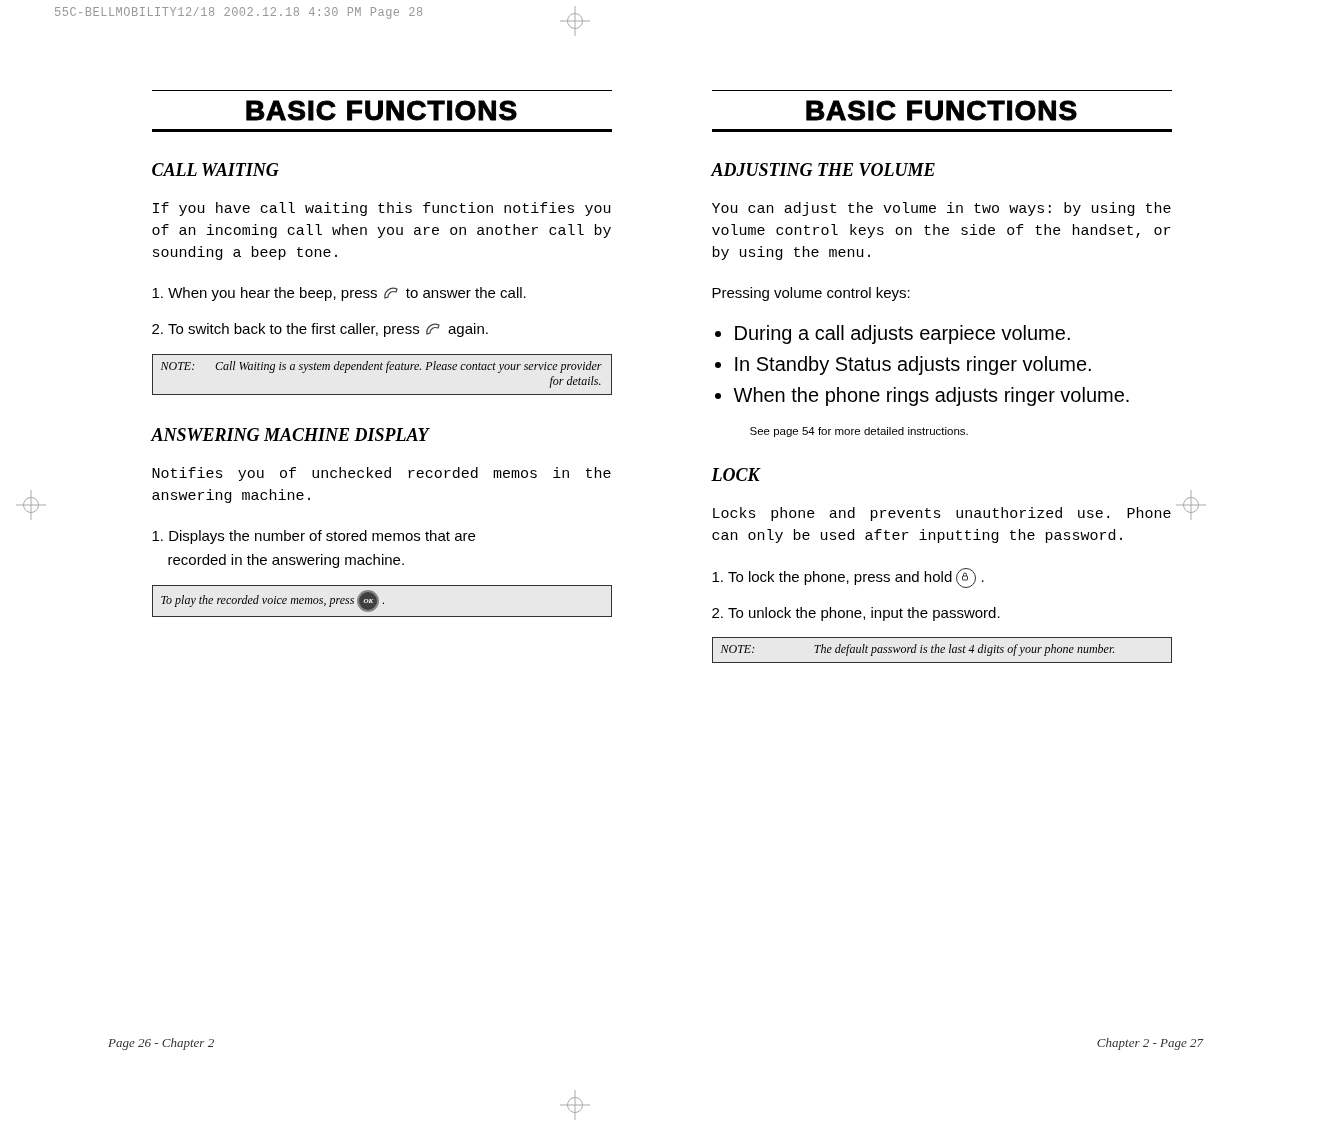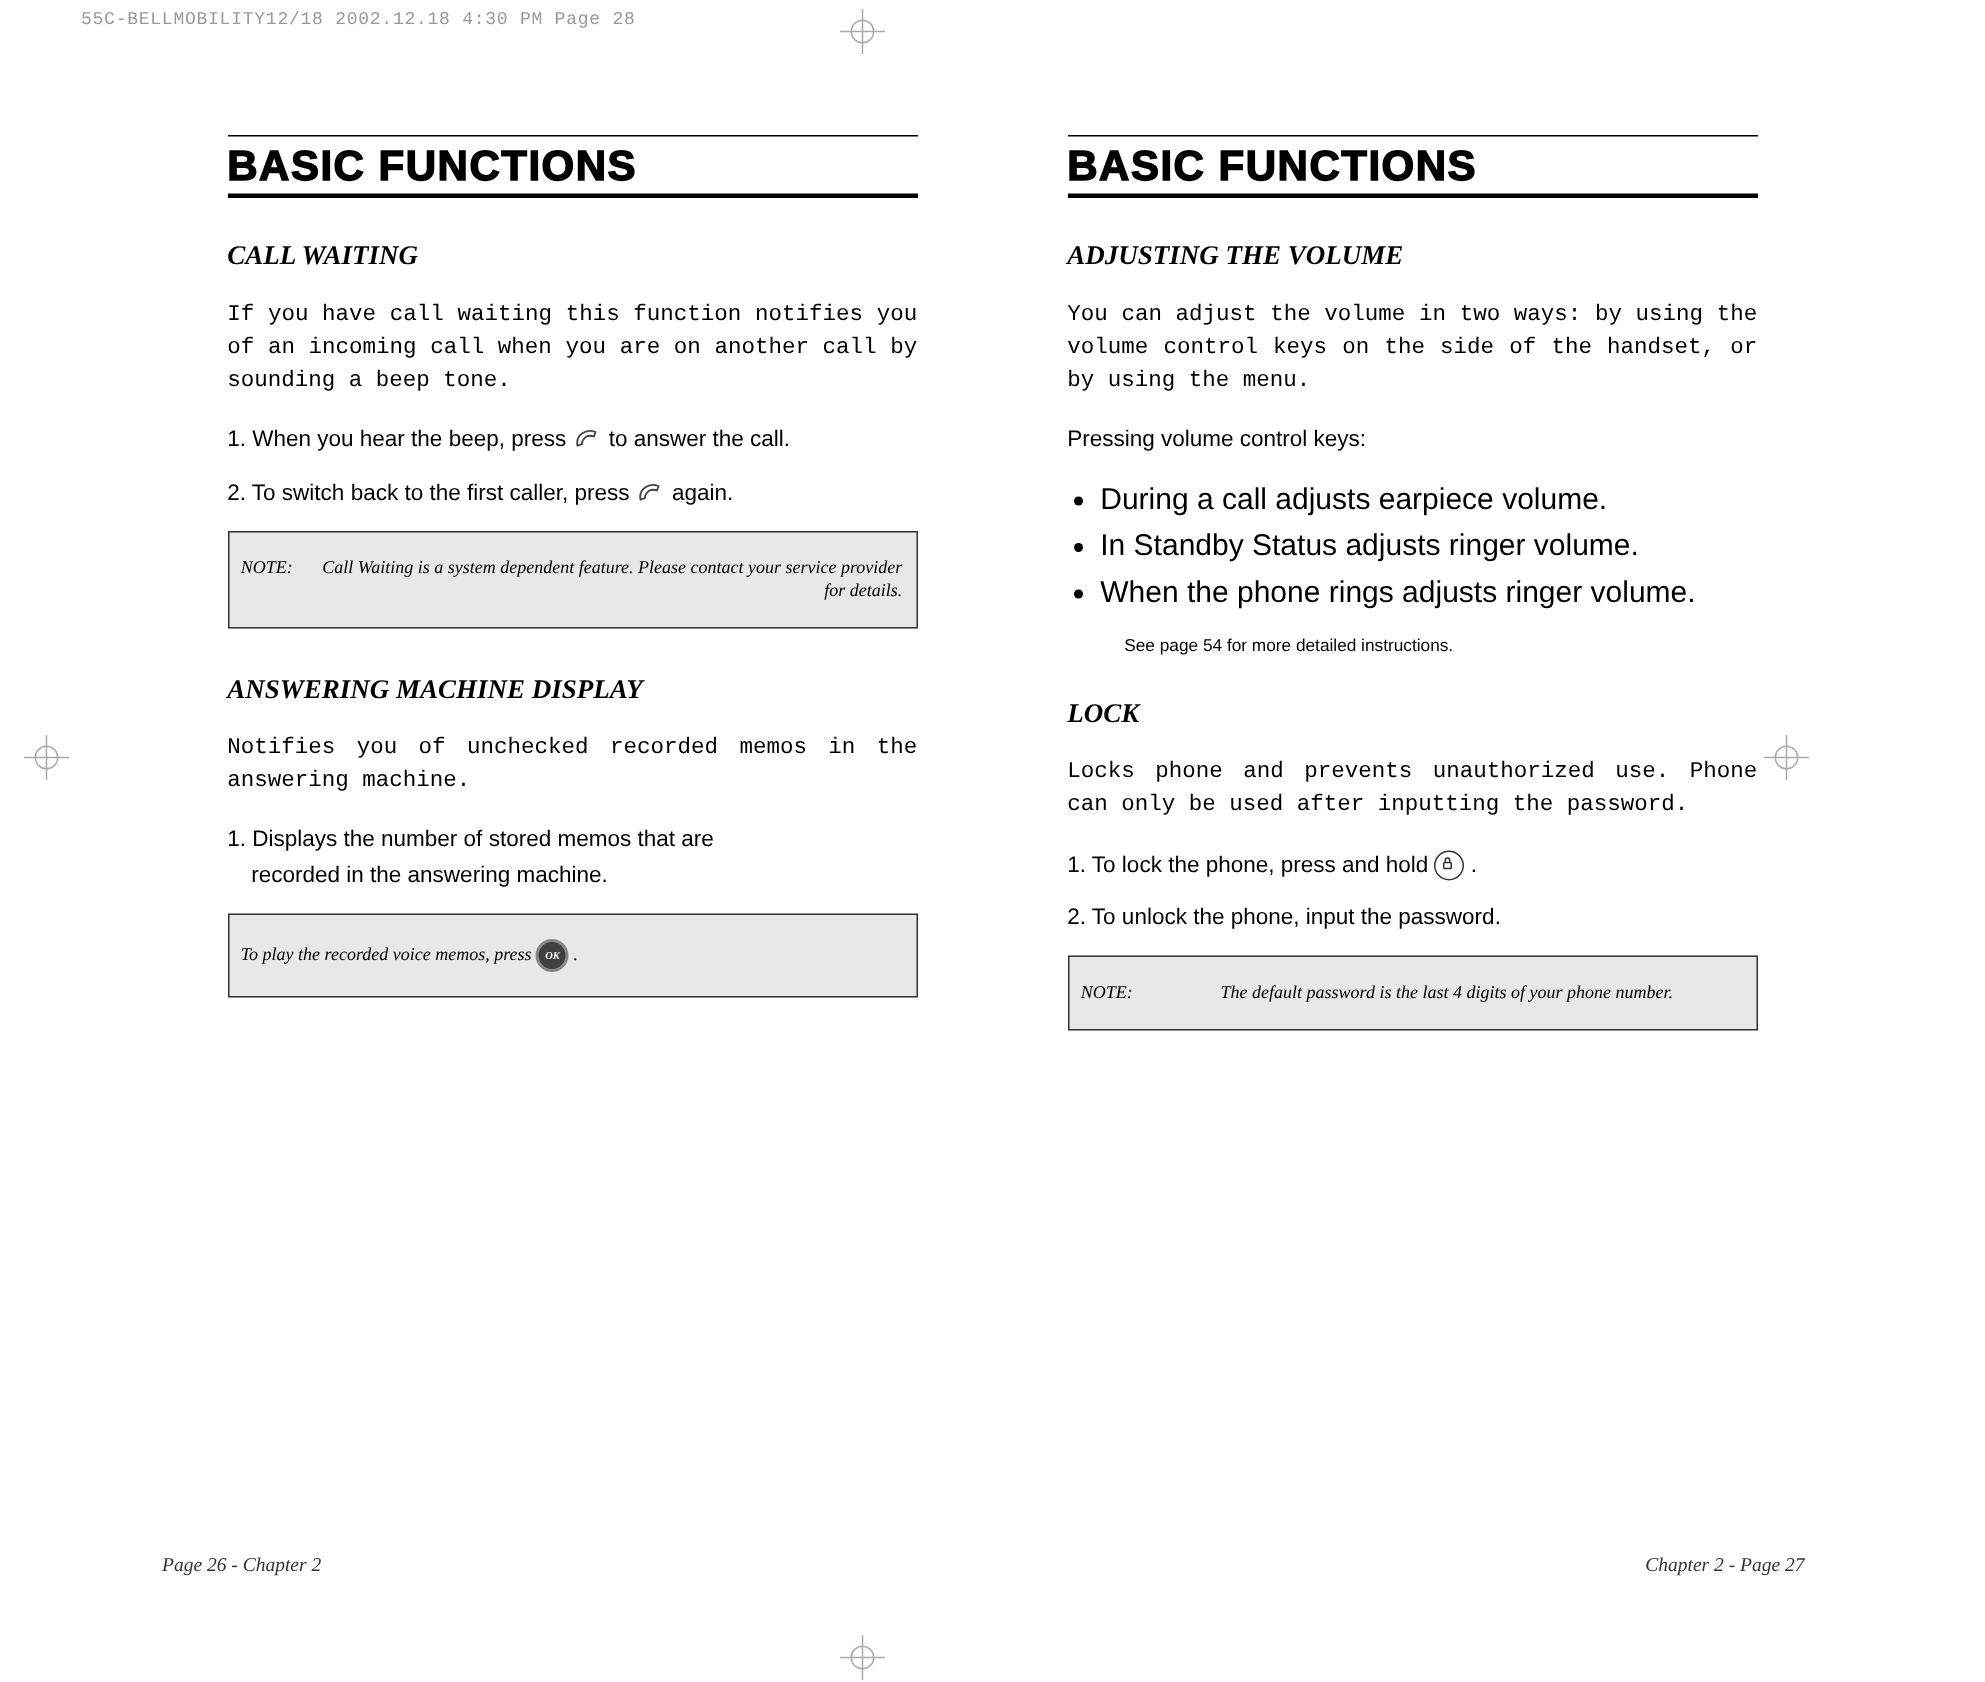--- a/index.html
+++ b/index.html
@@ -30,21 +30,21 @@
       gap: 60px;
     }
     .page {
       width: 460px;
       padding: 0 20px;
     }
     .title-row {
       border-top: 1px solid #000;
       border-bottom: 3px solid #000;
       padding: 4px 0 2px 0;
-      text-align: left;
+      text-align: center;
       margin-bottom: 28px;
     }
     .title-row .title {
       font-family: "Arial Black", Arial, sans-serif;
       font-weight: 900;
       font-size: 28px;
       letter-spacing: 1px;
       -webkit-text-stroke: 1px #000;
       color: #000;
     }
@@ -84,21 +84,21 @@
       margin-left: 38px;
       margin-top: 4px;
       margin-bottom: 28px;
     }
     .note-box {
       border: 1px solid #333;
       background: #e8e8e8;
       font-size: 12px;
       font-style: italic;
       font-family: Georgia, "Times New Roman", serif;
-      padding: 16px 8px;
+      padding: 4px 8px;
       line-height: 1.3;
       margin: 10px 0 30px 0;
     }
     .note-box .note-label {
       display: inline-block;
       width: 44px;
       vertical-align: top;
     }
     .note-box .note-content {
       display: inline-block;

